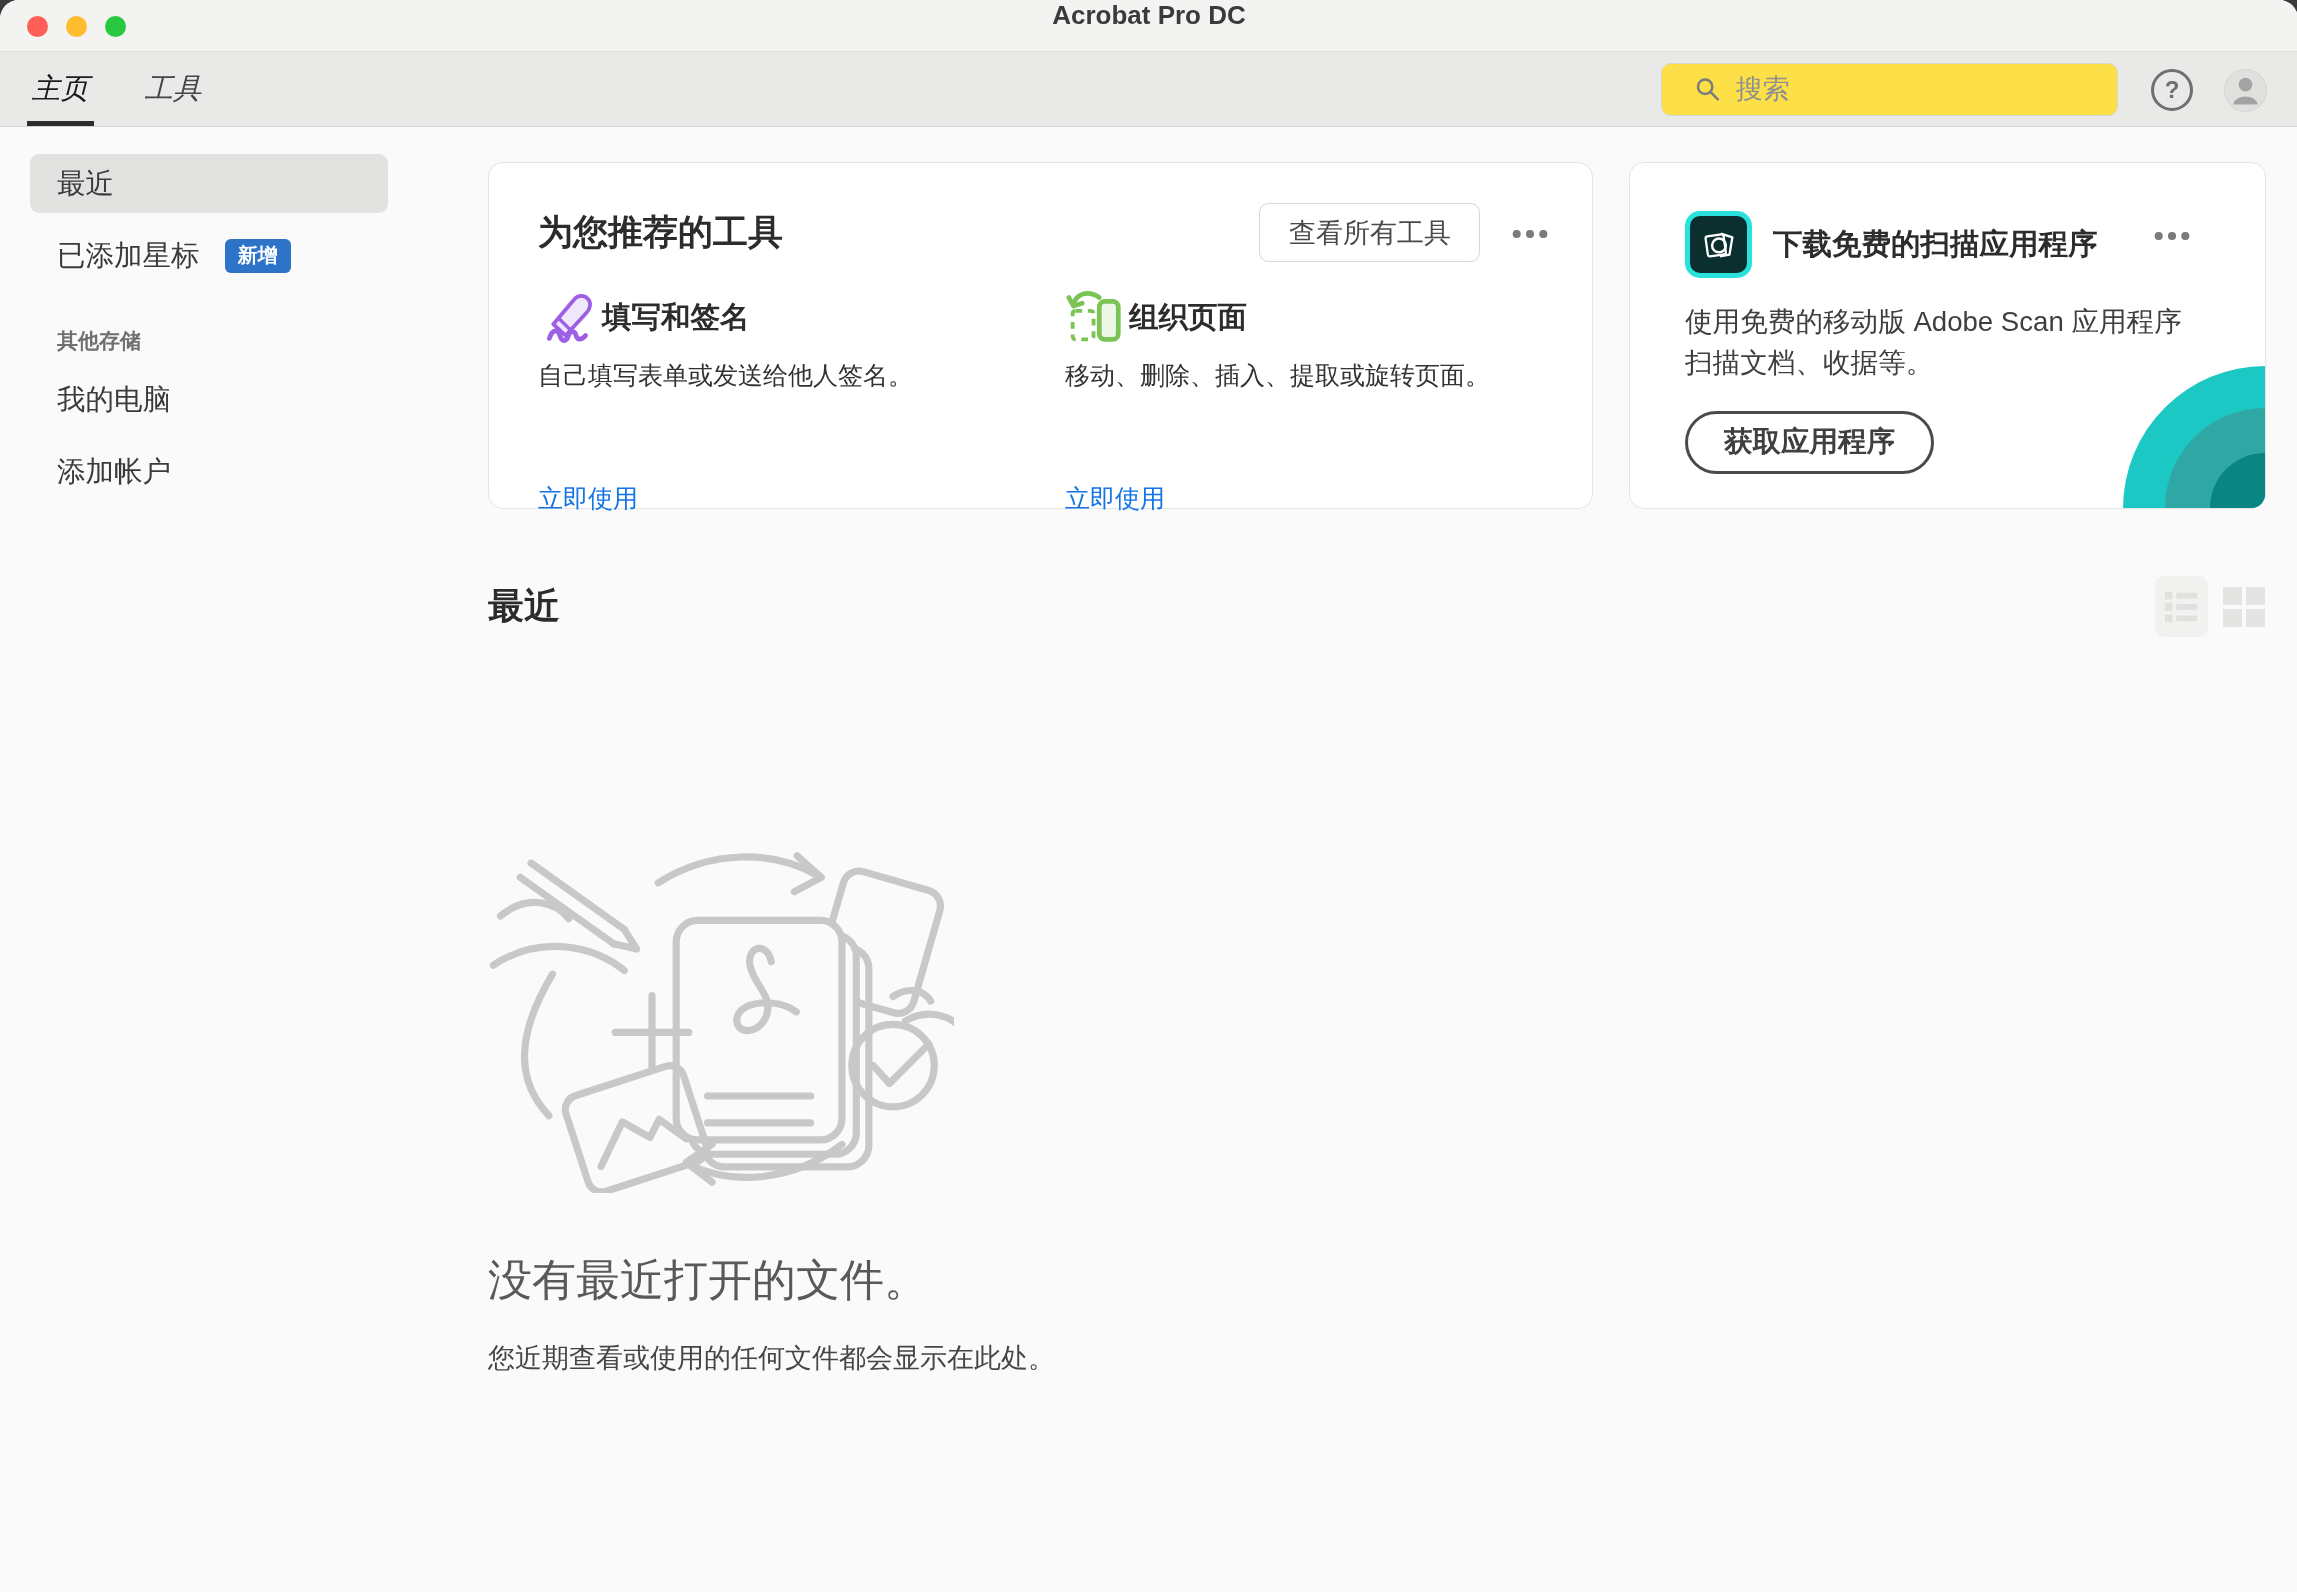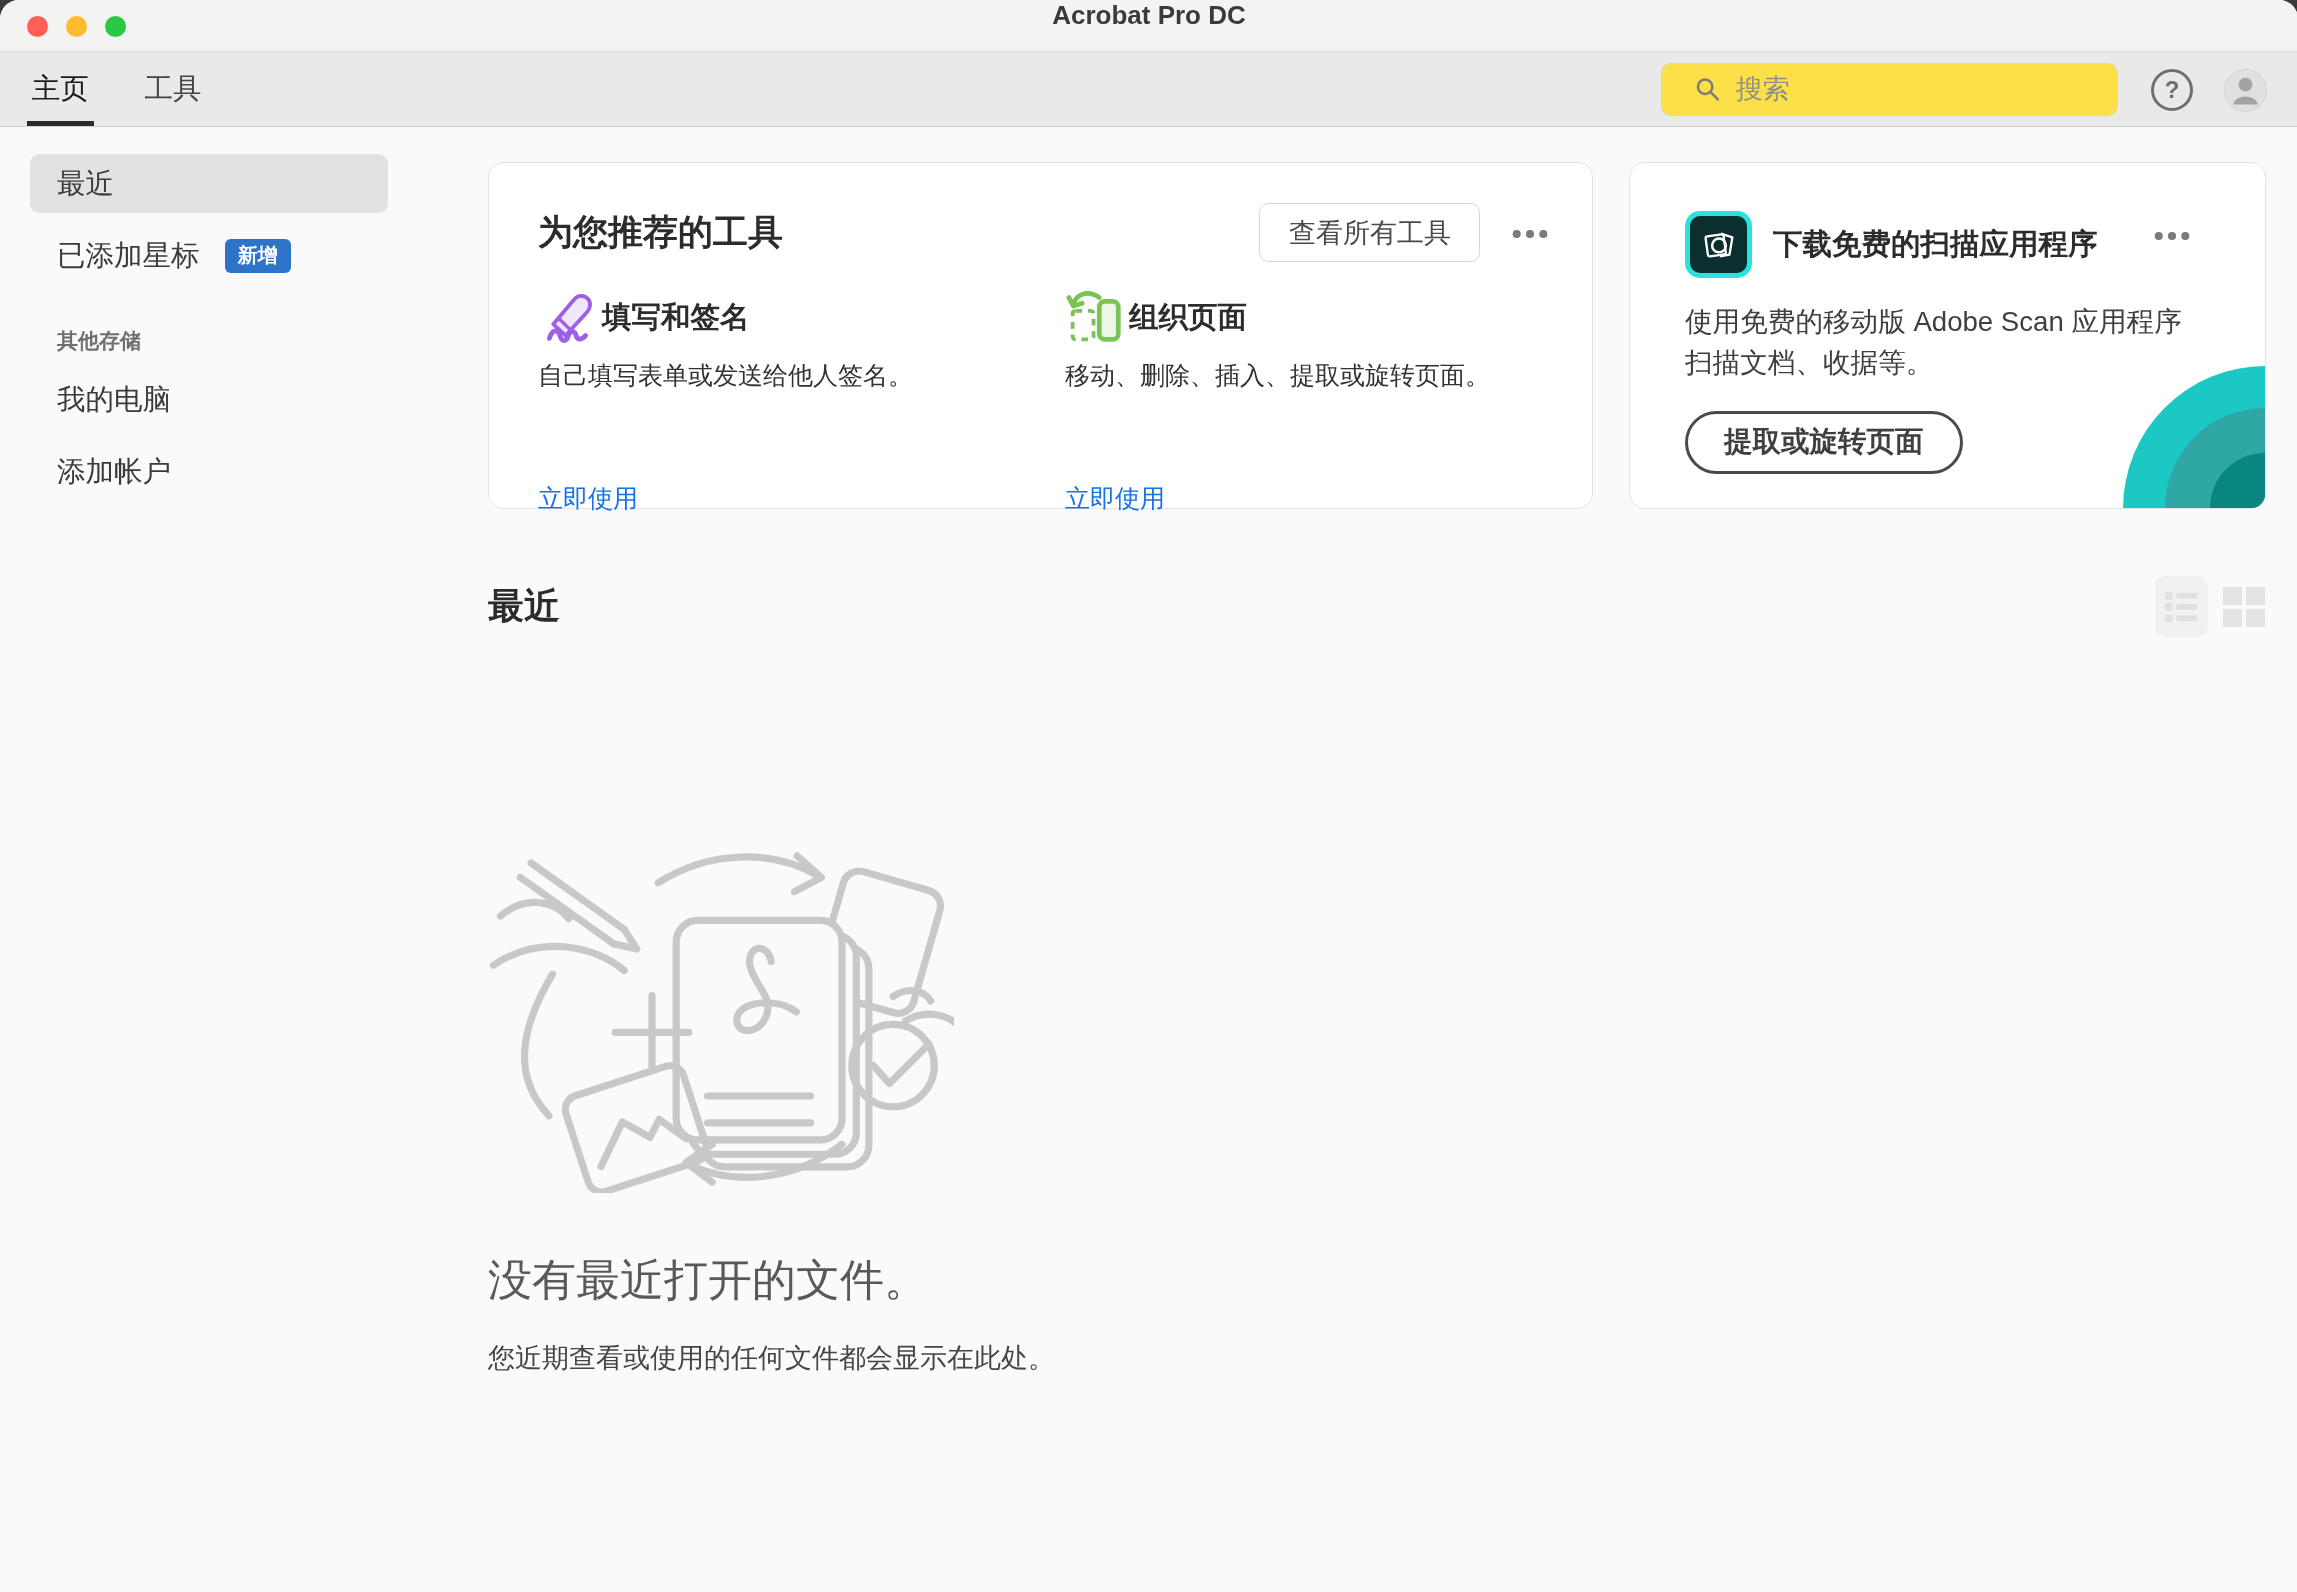--- a/index.html
+++ b/index.html
@@ -30,21 +30,21 @@
   
   .tabbar {
     height:75px; flex:0 0 75px; background:#e9e9e8;
     border-bottom:1px solid #d2d2d1;
     display:flex; align-items:stretch; padding:0 0 0 27px;
     position:relative; box-sizing:border-box;
   }
   .tab {
     display:flex; align-items:center; padding:5.7px 4.8px 0 4.8px; margin-right:46px;
     font-size:28.5px; color:#454545; cursor:default;
-    border-bottom:5.7px solid transparent; box-sizing:border-box;
+    border-bottom:5.7px solid transparent; box-sizing:border-box;font-style:italic;
   }
   .tab.active { color:#1b1b1b; border-bottom-color:#2c2c2c; }
   .search-box {
     position:absolute; right:180px; top:10.5px;
     width:457px; height:53px; box-sizing:border-box;
     background:#fde047; border:1.9px solid #d6d6d5; border-radius:9.5px;
     display:flex; align-items:center; padding:0 33px;
   }
   .search-box input {
     border:none; outline:none; background:transparent;
@@ -258,21 +258,21 @@
                 <path d="M24,10 L36,14 L33,32 L23,34" fill="none" stroke="#ffffff" stroke-width="2.4" stroke-linejoin="round"></path>
                 <circle cx="22" cy="22.5" r="7.2" fill="none" stroke="#ffffff" stroke-width="2.6"></circle>
               </svg>
             </div>
             <div class="scan-title">下载免费的扫描应用程序</div>
           </div>
           <div class="dots-wrap">
             <span class="dots-icon"></span>
           </div>
           <div class="scan-desc">使用免费的移动版 Adobe Scan 应用程序扫描文档、收据等。</div>
-          <button class="getapp-btn">提取或旋转页面</button>
+          <button class="getapp-btn">获取应用程序</button>
           <div class="teal-ring r1"></div>
           <div class="teal-ring r2"></div>
           <div class="teal-ring r3"></div>
         </div>
 
       </div>
 
       <div class="recent-head">
         <div class="recent-title">最近</div>
         <div class="view-toggles">

